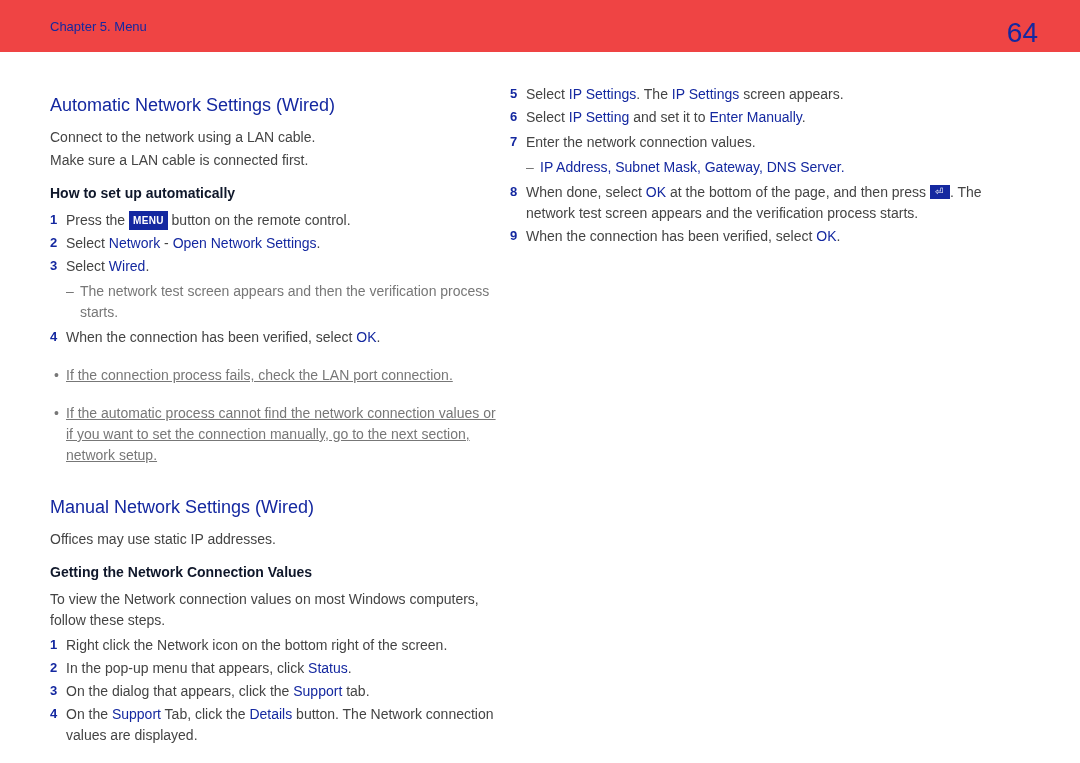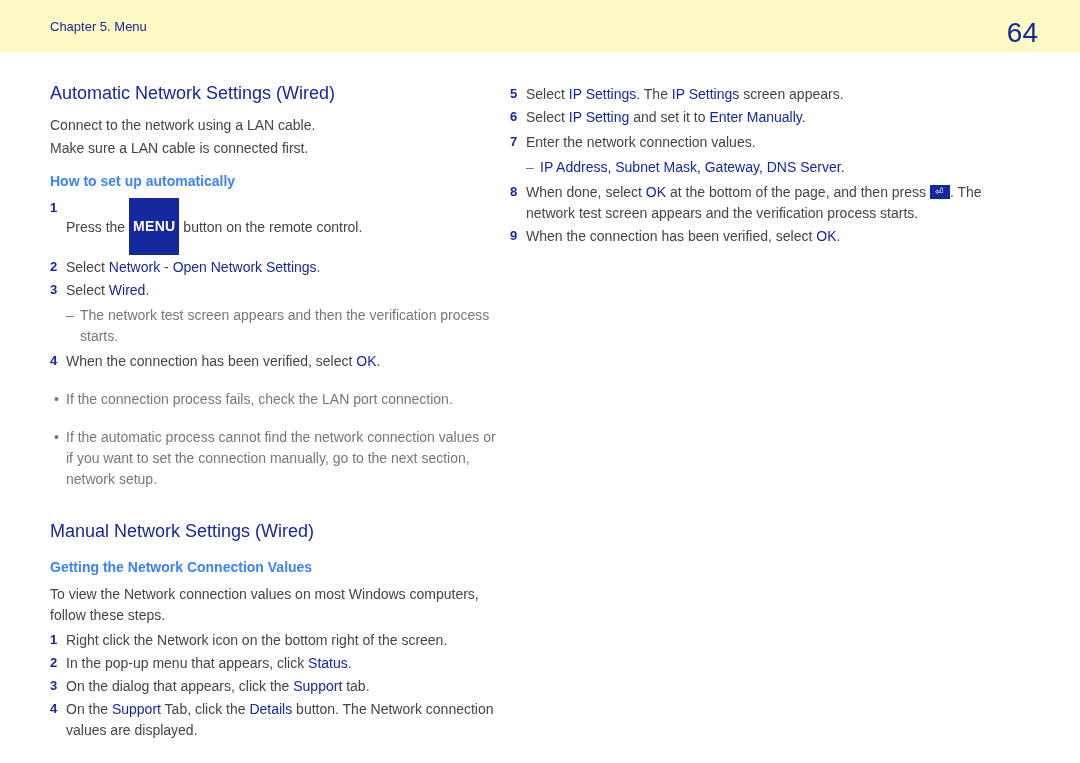--- a/index.html
+++ b/index.html
@@ -8,21 +8,21 @@
     padding: 0;
     width: 1080px;
     height: 763px;
     background: #ffffff;
     font-family: Arial, Helvetica, sans-serif;
     color: #444444;
     font-size: 14px;
     line-height: 1.5;
   }
   .header {
-    background: #fef9c3;
+    background: #ef4444;
     height: 52px;
     position: relative;
     padding: 0 40px 0 50px;
   }
   .chapter {
     color: #1428a0;
     font-size: 13px;
     position: absolute;
     left: 50px;
     top: 17px;
@@ -45,23 +45,23 @@
   .col-right {
     width: 530px;
     padding: 28px 0 0 10px;
   }
   .h2 {
     color: #1428a0;
     font-size: 18px;
     font-weight: 500;
     margin: 28px 0 8px 0;
   }
-  .h2.first { margin-top: 0; }
+  .h2.first { margin-top: 12px; }
   .h3 {
-    color: #3b82f6;
+    color: #0f172a;
     font-size: 14px;
     font-weight: 600;
     margin: 12px 0 6px 0;
   }
   .p { margin: 2px 0; }
   ol.steps {
     list-style: none;
     padding: 0;
     margin: 4px 0;
   }
@@ -95,37 +95,38 @@
   ul.bullets {
     list-style: none;
     padding: 0;
     margin: 2px 0;
   }
   ul.bullets > li {
     position: relative;
     padding-left: 16px;
     color: #777777;
     margin: 17px 0;
+    text-decoration: underline;
   }
   ul.bullets > li::before {
     content: "•";
     position: absolute;
     left: 4px;
     top: 0;
     color: #777777;
   }
   .link { color: #1428a0; }
   .sep { color: #444444; }
   .menu-btn {
     display: inline-block;
     background: #1428a0;
     color: #ffffff;
-    font-size: 14px;
+    font-size: 10px;
     font-weight: 700;
-    padding: 18px 4px;
+    padding: 2px 4px;
     vertical-align: 1px;
     letter-spacing: 0.3px;
   }
   .return-btn {
     display: inline-block;
     width: 20px;
     height: 14px;
     background: #1428a0;
     vertical-align: -2px;
     position: relative;
@@ -171,20 +172,21 @@
       <li><span class="num">4</span>
         <span>When the connection has been verified, select </span><span class="link">OK</span><span>.</span>
       </li>
     </ol>
     <ul class="bullets">
       <li>If the connection process fails, check the LAN port connection.</li>
       <li>If the automatic process cannot find the network connection values or if you want to set the connection manually, go to the next section, network setup.</li>
     </ul>
 
     <div class="h2">Manual Network Settings (Wired)</div>
+    <div class="p">Offices may use static IP addresses.</div>
 
     <div class="h3">Getting the Network Connection Values</div>
     <div class="p">To view the Network connection values on most Windows computers, follow these steps.</div>
     <ol class="steps">
       <li><span class="num">1</span><span>Right click the Network icon on the bottom right of the screen.</span></li>
       <li><span class="num">2</span>
         <span>In the pop-up menu that appears, click </span><span class="link">Status</span><span>.</span>
       </li>
       <li><span class="num">3</span>
         <span>On the dialog that appears, click the </span><span class="link">Support</span><span> tab.</span>

